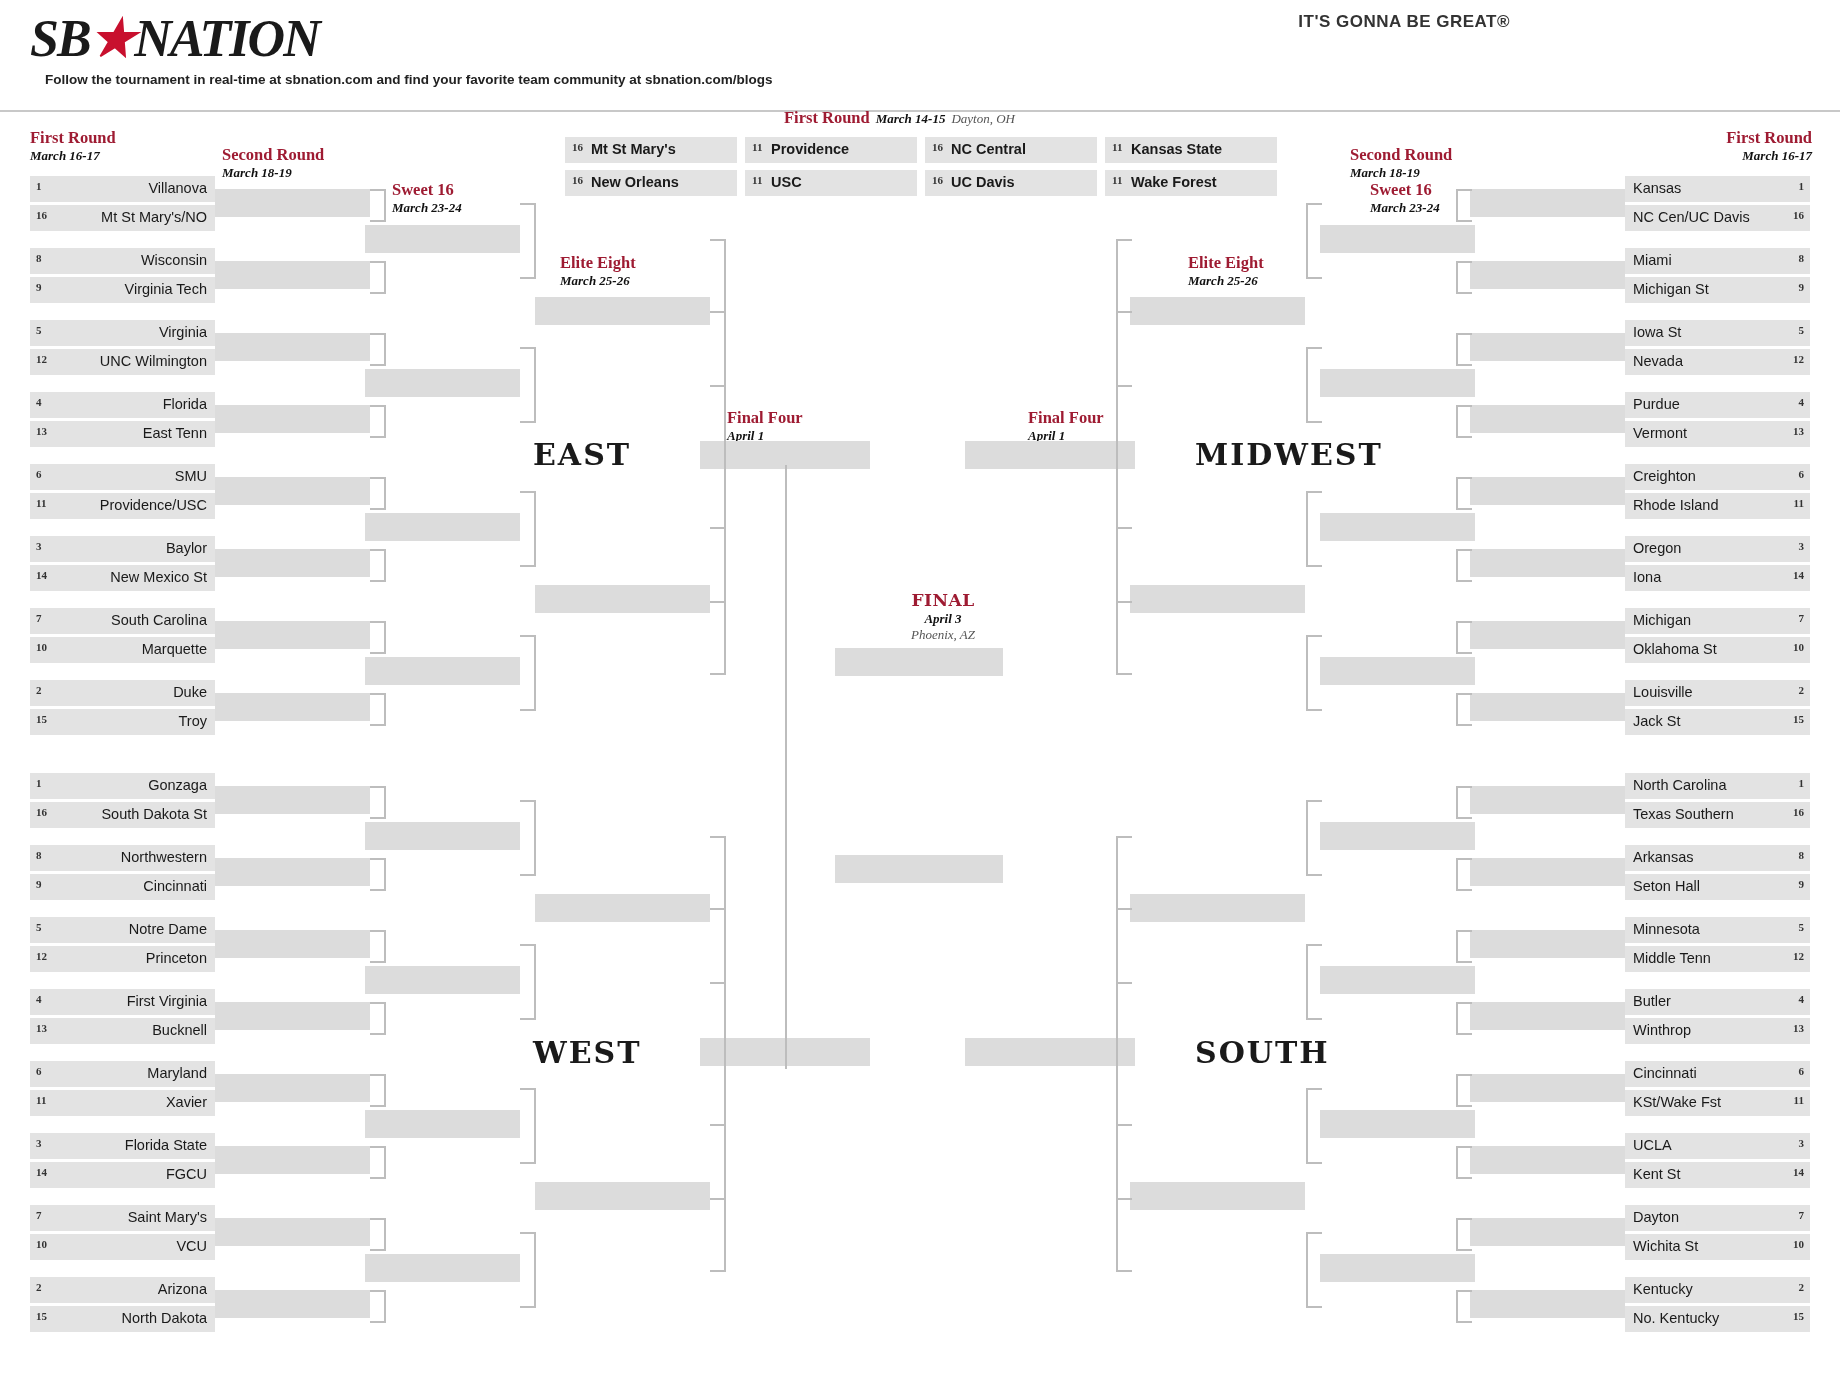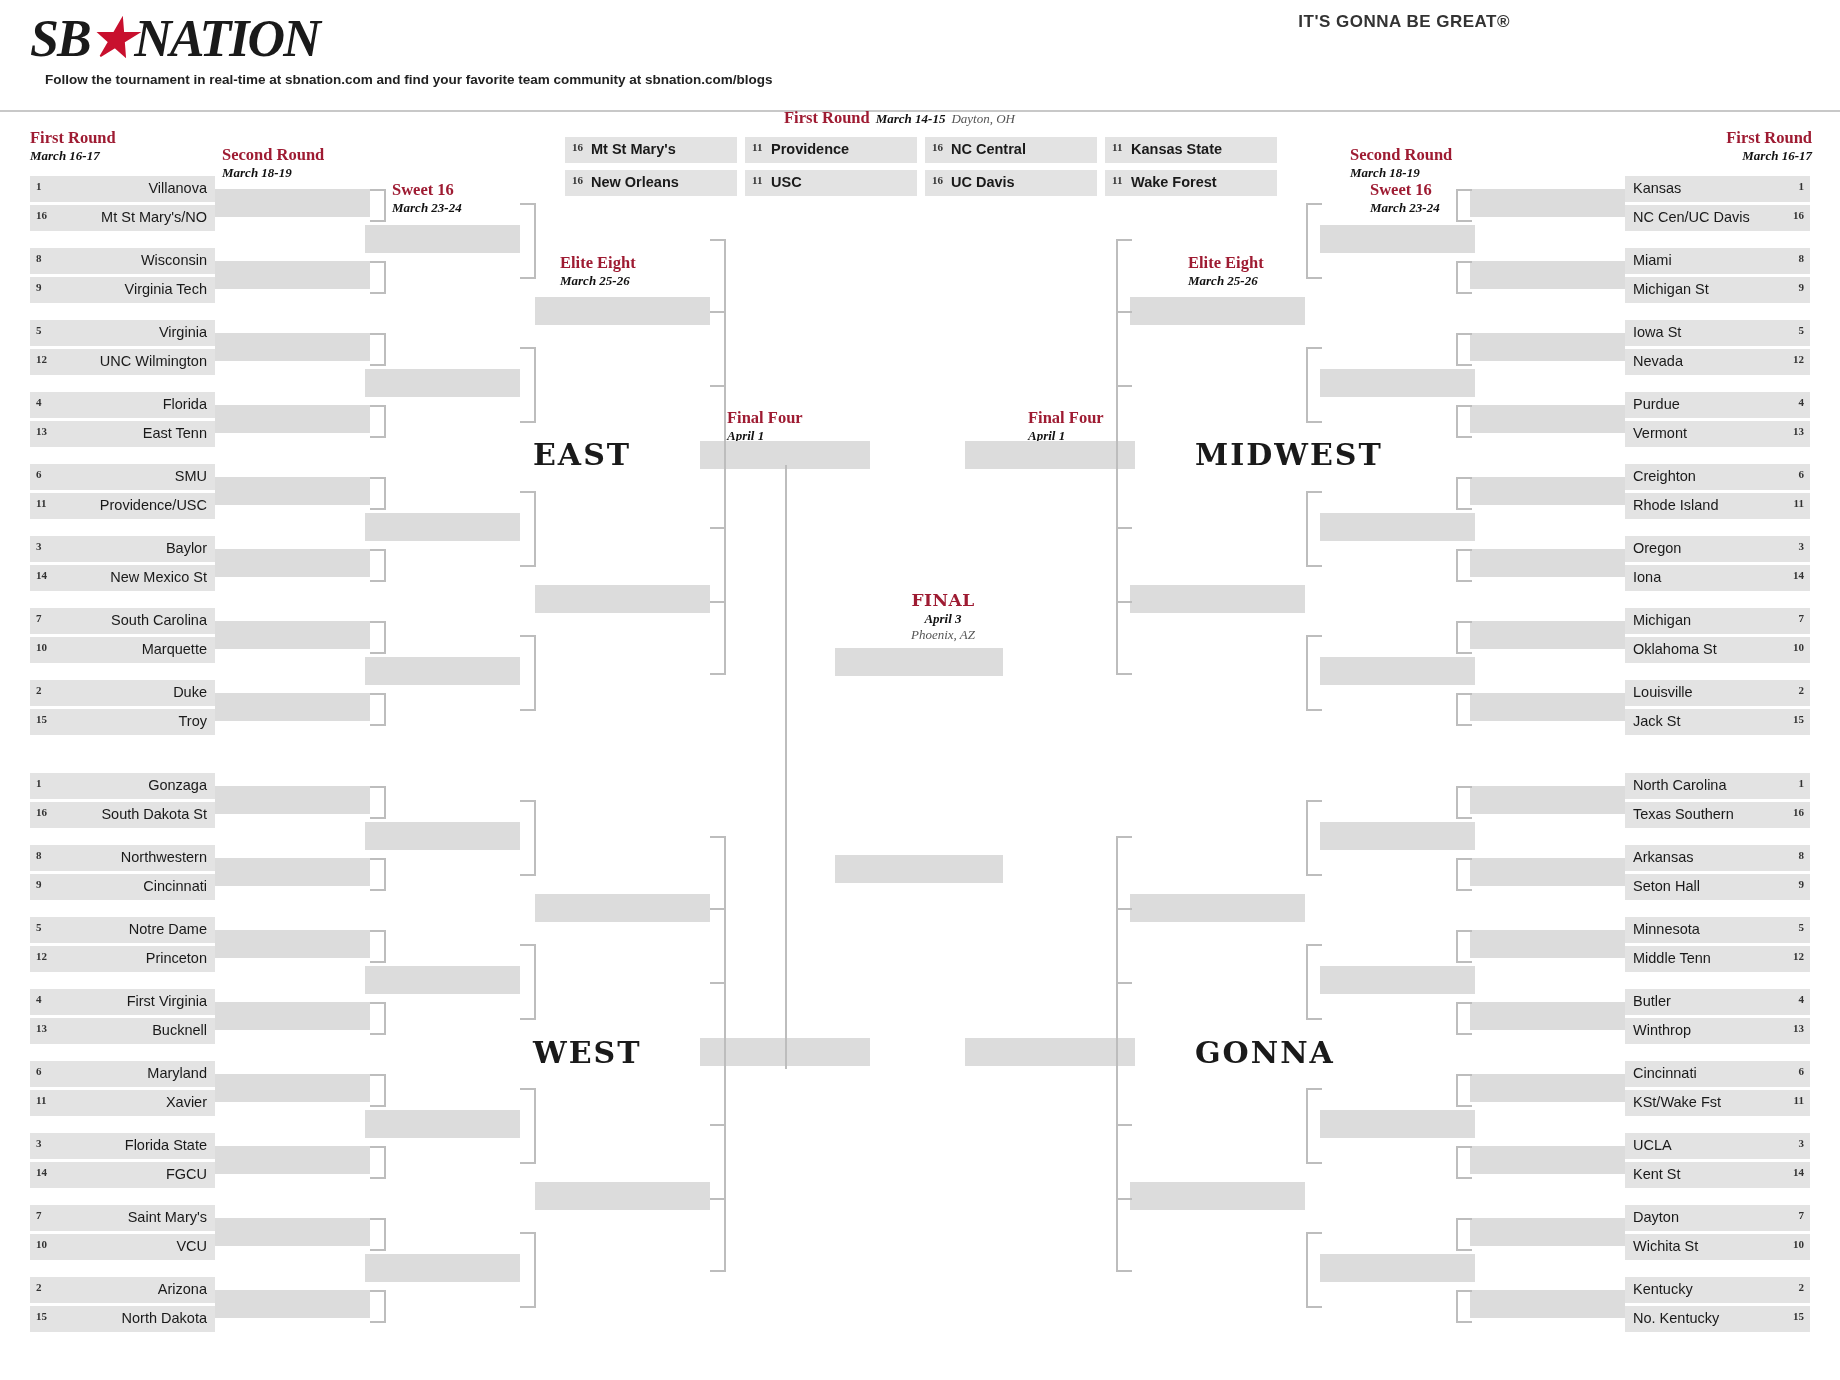--- a/index.html
+++ b/index.html
@@ -71,21 +71,21 @@
   <div class="lbl" style="left:1188px;top:253px;"><span>Elite Eight</span><span class="dt">March 25-26</span></div>
   <div class="lbl" style="left:1028px;top:408px;"><span>Final Four</span><span class="dt">April 1</span></div>
 
   <div class="lbl inline" style="left:784px;top:108px;white-space:nowrap;"><span>First Round</span><span class="dt">March 14-15</span><span class="dt loc">Dayton, OH</span></div>
 
   <div class="lbl" style="left:888px;top:590px;text-align:center;width:110px;"><span style="font-family:'DejaVu Serif',serif;font-size:17px;letter-spacing:0.5px;">FINAL</span><span class="dt">April 3</span><span class="dt loc">Phoenix, AZ</span></div>
 
   <div class="region" style="left:533px;top:437px;">EAST</div>
   <div class="region" style="left:533px;top:1035px;">WEST</div>
   <div class="region" style="left:1195px;top:437px;">MIDWEST</div>
-  <div class="region" style="left:1195px;top:1035px;">GONNA</div>
+  <div class="region" style="left:1195px;top:1035px;">SOUTH</div>
 
   <div class="playin" style="left:565px;top:137px;width:172px;">
       <span class="seed">16</span>
       <span class="team">Mt St Mary's</span>
     </div>
   <div class="playin" style="left:565px;top:170px;width:172px;">
       <span class="seed">16</span>
       <span class="team">New Orleans</span>
     </div>
   <div class="playin" style="left:745px;top:137px;width:172px;">

